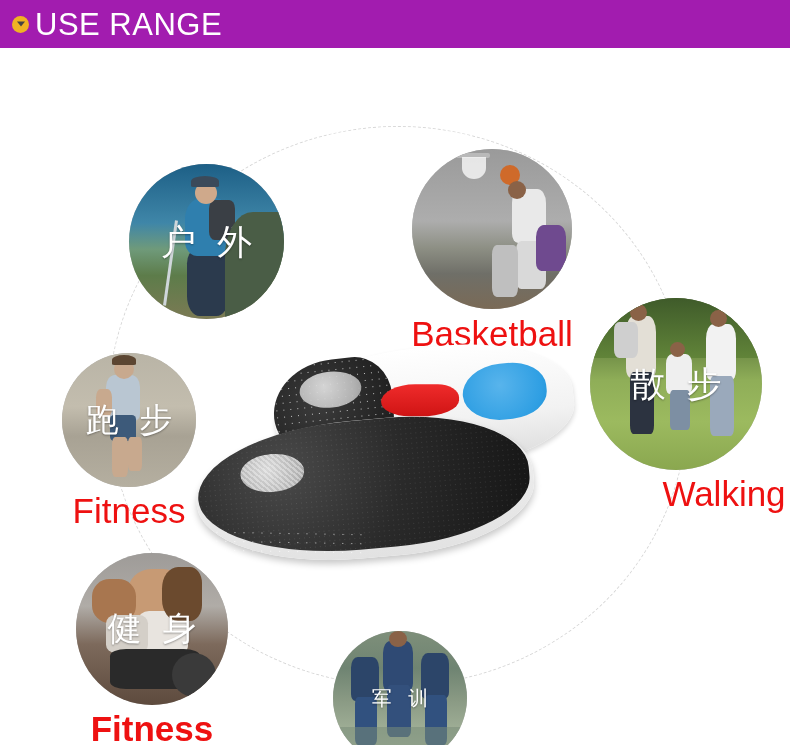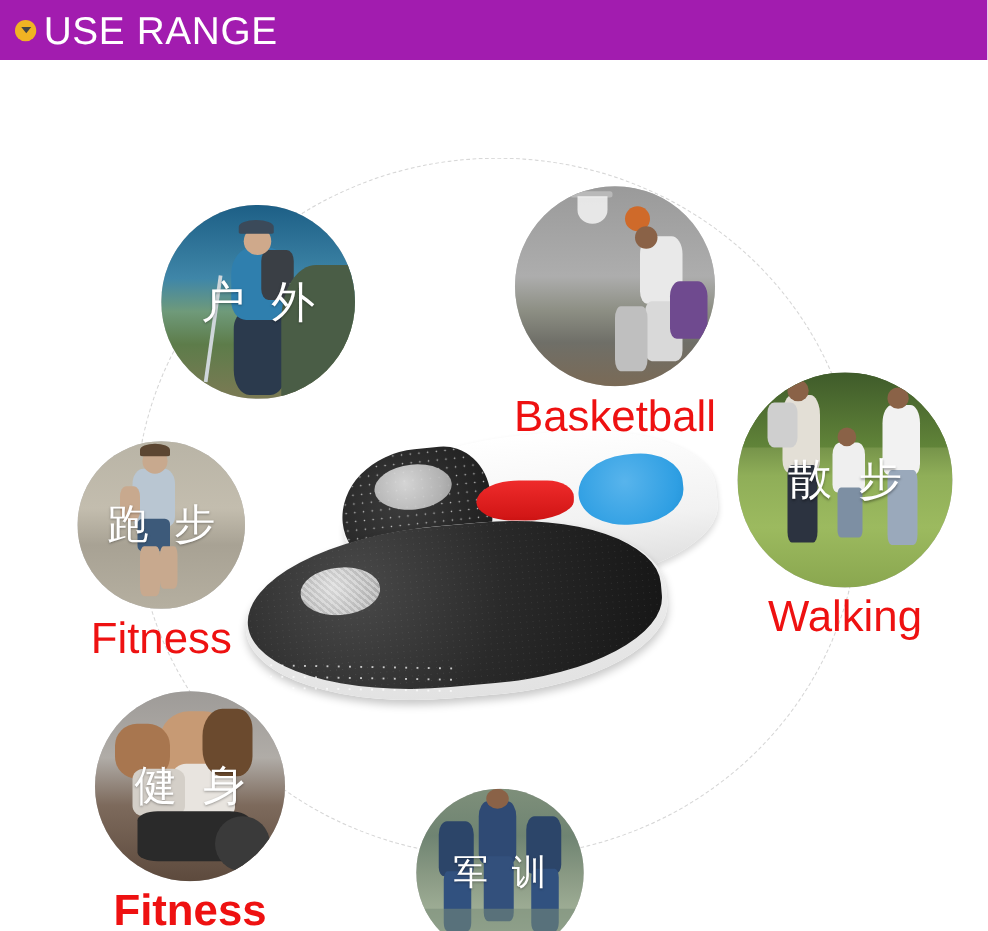--- a/index.html
+++ b/index.html
@@ -294,21 +294,21 @@
         <div class="fig" style="left:24px; top:24px; width:24px; height:36px; background:#cfcfcf; border-radius:22%;"></div>
         <div class="fig" style="left:76px; top:56px; width:26px; height:40px; background:#efefef; border-radius:24% 24% 16% 16%;"></div>
         <div class="fig" style="left:80px; top:92px; width:20px; height:40px; background:#7d8fa3; border-radius:14%;"></div>
         <div class="fig" style="left:80px; top:44px; width:15px; height:15px; background:#8a6247; border-radius:50%;"></div>
         <div class="fig" style="left:116px; top:26px; width:30px; height:56px; background:#f2f2f2; border-radius:26% 26% 16% 16%;"></div>
         <div class="fig" style="left:120px; top:78px; width:24px; height:60px; background:#9aa9bb; border-radius:14%;"></div>
         <div class="fig" style="left:120px; top:12px; width:17px; height:17px; background:#8a6247; border-radius:50%;"></div>
       </div>
       <div class="cn-label" style="font-size:35px;">散 步</div>
     </div>
-    <div class="en-label" style="top:178px;">Walking</div>
+    <div class="en-label" style="top:178px;margin-left:48px;">Walking</div>
   </div>
 
   <div class="item" style="left:62px; top:305px;">
     <div class="photo" style="width:134px; height:134px;">
       <div class="scene track">
         <div class="fig" style="left:44px; top:22px; width:34px; height:46px; background:#b9c6d2; border-radius:26% 26% 16% 16%;"></div>
         <div class="fig" style="left:48px; top:62px; width:26px; height:26px; background:#3d5a7a; border-radius:16%;"></div>
         <div class="fig" style="left:50px; top:84px; width:16px; height:40px; background:#c8a98e; border-radius:20%;"></div>
         <div class="fig" style="left:66px; top:84px; width:14px; height:34px; background:#c8a98e; border-radius:20%;"></div>
         <div class="fig" style="left:52px; top:6px; width:20px; height:20px; background:#c8a98e; border-radius:50%;"></div>
@@ -341,21 +341,21 @@
       <div class="scene camo">
         <div class="fig" style="left:50px; top:10px; width:30px; height:50px; background:#2f4a74; border-radius:24% 24% 16% 16%;"></div>
         <div class="fig" style="left:54px; top:54px; width:24px; height:52px; background:#33507c; border-radius:14%;"></div>
         <div class="fig" style="left:56px; top:0px; width:18px; height:16px; background:#8a6247; border-radius:50%;"></div>
         <div class="fig" style="left:18px; top:26px; width:28px; height:44px; background:#2c4569; border-radius:24% 24% 16% 16%;"></div>
         <div class="fig" style="left:22px; top:66px; width:22px; height:48px; background:#31517f; border-radius:14%;"></div>
         <div class="fig" style="left:88px; top:22px; width:28px; height:46px; background:#2c4569; border-radius:24% 24% 16% 16%;"></div>
         <div class="fig" style="left:92px; top:64px; width:22px; height:50px; background:#31517f; border-radius:14%;"></div>
         <div class="fig" style="left:0; top:96px; width:134px; height:38px; background:rgba(120,140,120,.55); border-radius:0;"></div>
       </div>
-      <div class="cn-label" style="font-size:28px;">军 训</div>
+      <div class="cn-label" style="font-size:20px;">军 训</div>
     </div>
 
   </div>
 
 
   <div class="product">
     <div class="insole-back">
       <div class="body"></div>
       <div class="heel-dark">
         <div class="dots-back"></div>

